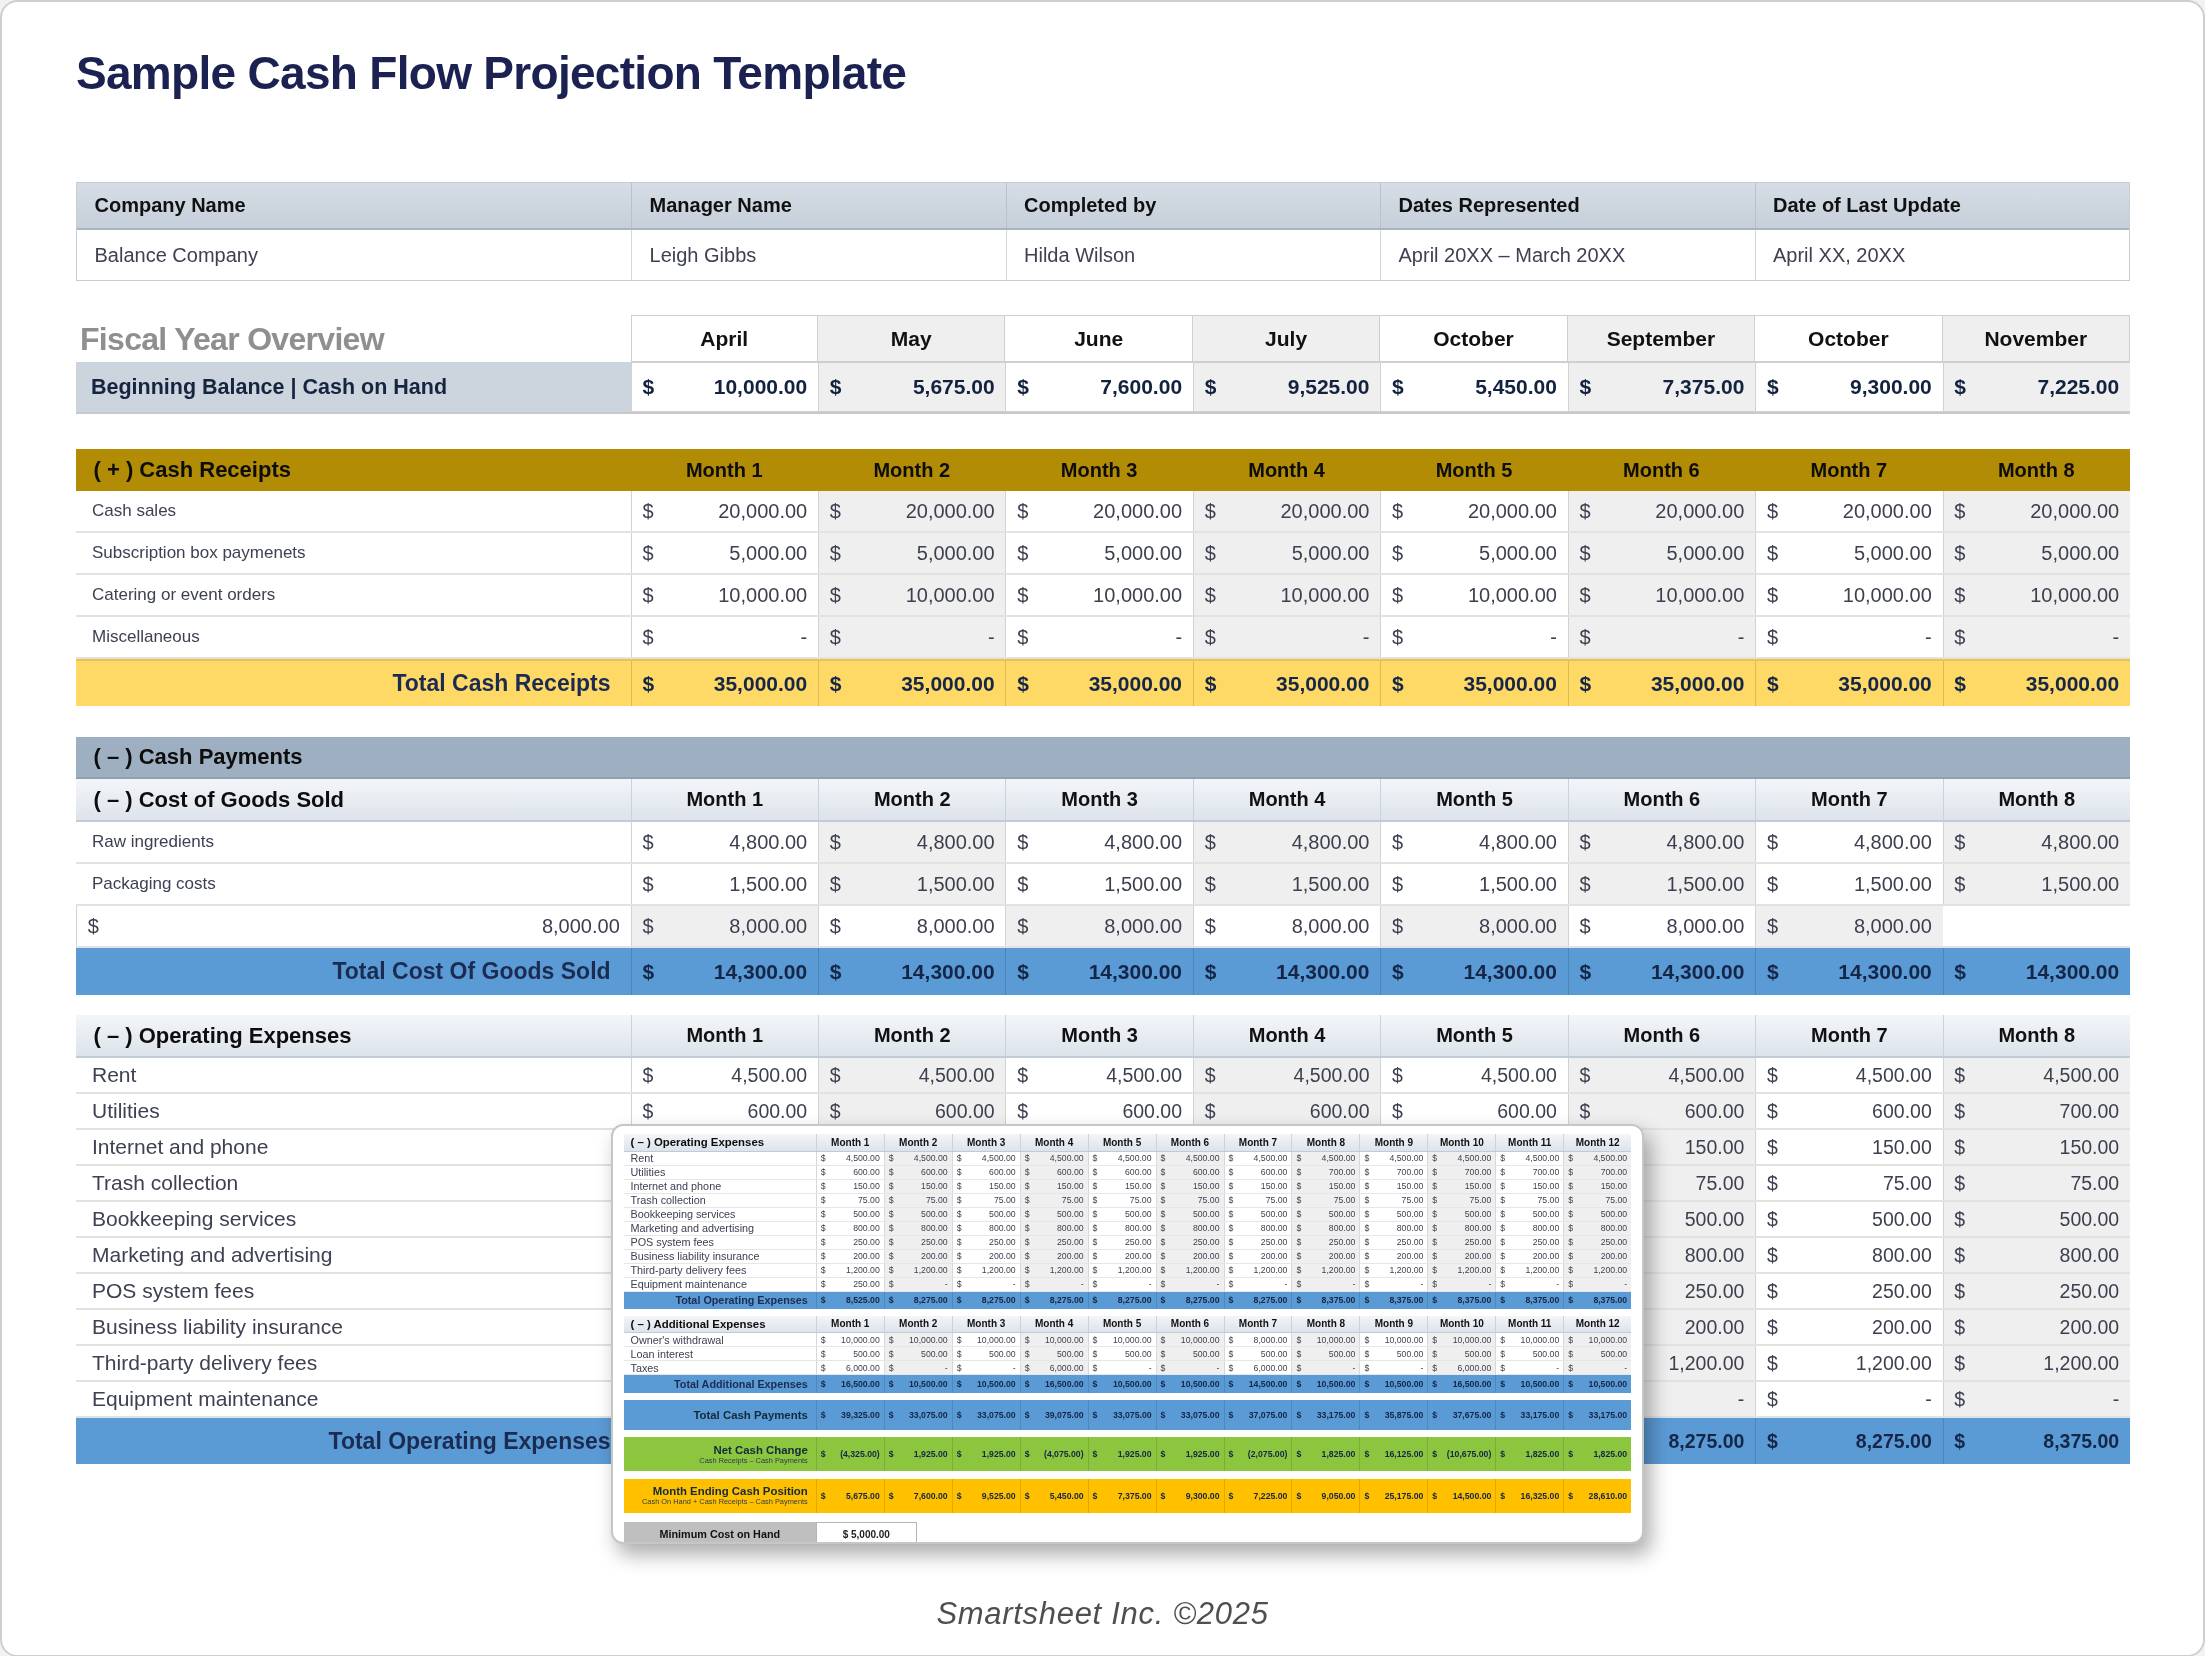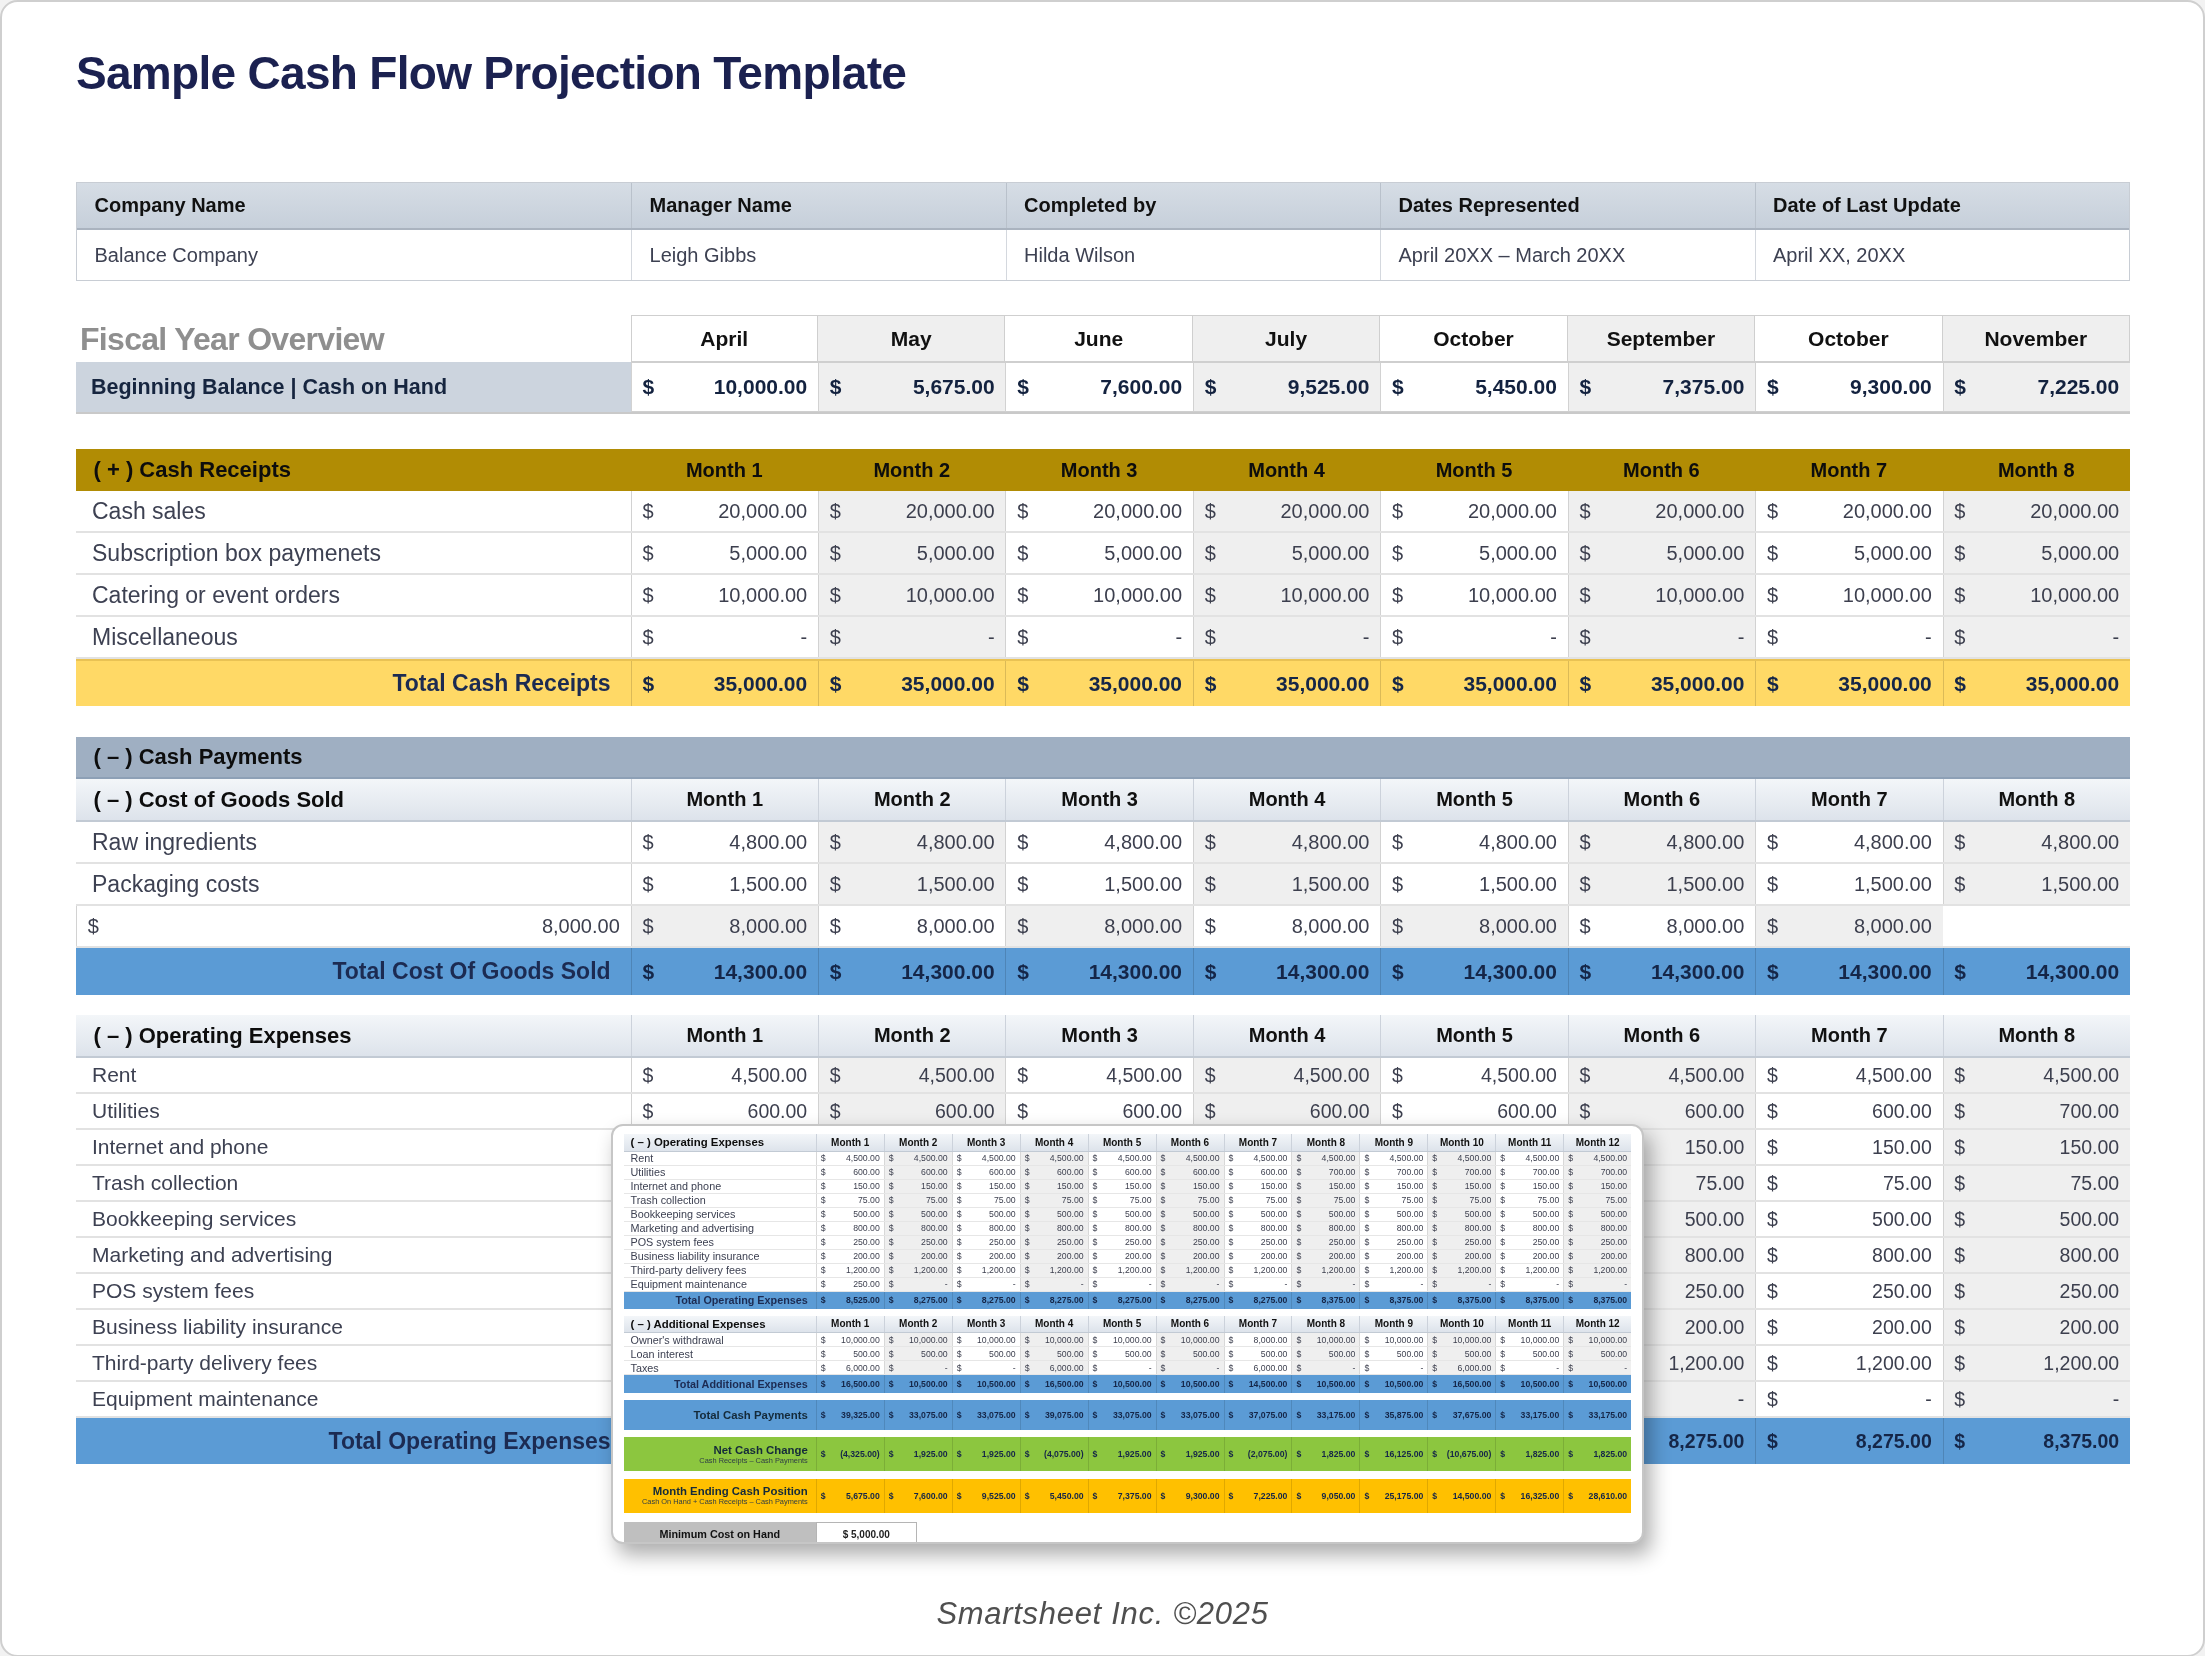--- a/index.html
+++ b/index.html
@@ -22,21 +22,21 @@
   .info-vals .info-cell{ color:#3d4152; border-left:1.3px solid #d4d8de; }
   .info-head .info-cell:first-child,.info-vals .info-cell:first-child{ border-left:none; }
   
   .grid8{ display:grid; grid-template-columns:27% repeat(8,1fr); }
   .grid12{ display:grid; grid-template-columns:192px repeat(12,1fr); }
   .cell{ display:flex; align-items:center; }
   .money{ justify-content:space-between; padding:0 10.8px; font-size:20px; color:#3c3f4e; border-left:1.3px solid #d2d2d2; }
   .money .amt{ text-align:right; }
   .alt{ background:#efefef; }
   .mh{ justify-content:center; font-weight:bold; font-size:20px; color:#111; border-left:1.3px solid #d2d2d2; }
-  .rlabel{ padding-left:16px; font-size:23px; color:#3d4152; }
+  .rlabel{ padding-left:16px; font-size:17px; color:#3d4152; }
   .r-data{ height:42px; background:#fff; border-bottom:2.7px solid #e2e2e2; }
   
   .fiscal{ margin-top:34px; }
   .fiscal-head{ height:47px; }
   .fiscal-head .mh{ border:1.3px solid #cfcfcf; border-left:none; background:#fff; font-size:21px; }
   .fiscal-head .mh.alt{ background:#efefef; }
   .fiscal-head .mh:nth-child(2){ border-left:1.3px solid #cfcfcf; }
   .fy-label{ display:flex; align-items:flex-end; padding:0 0 4px 4px; font-size:32px; font-weight:bold; color:#8f8f8f; letter-spacing:-0.7px;}
   .fiscal-row{ height:52px; border-bottom:2px solid #c9c9c9; }
   .fy-rowlabel{ background:#ccd4de; font-weight:bold; font-size:21.5px; color:#16253f; padding-left:15px; }

